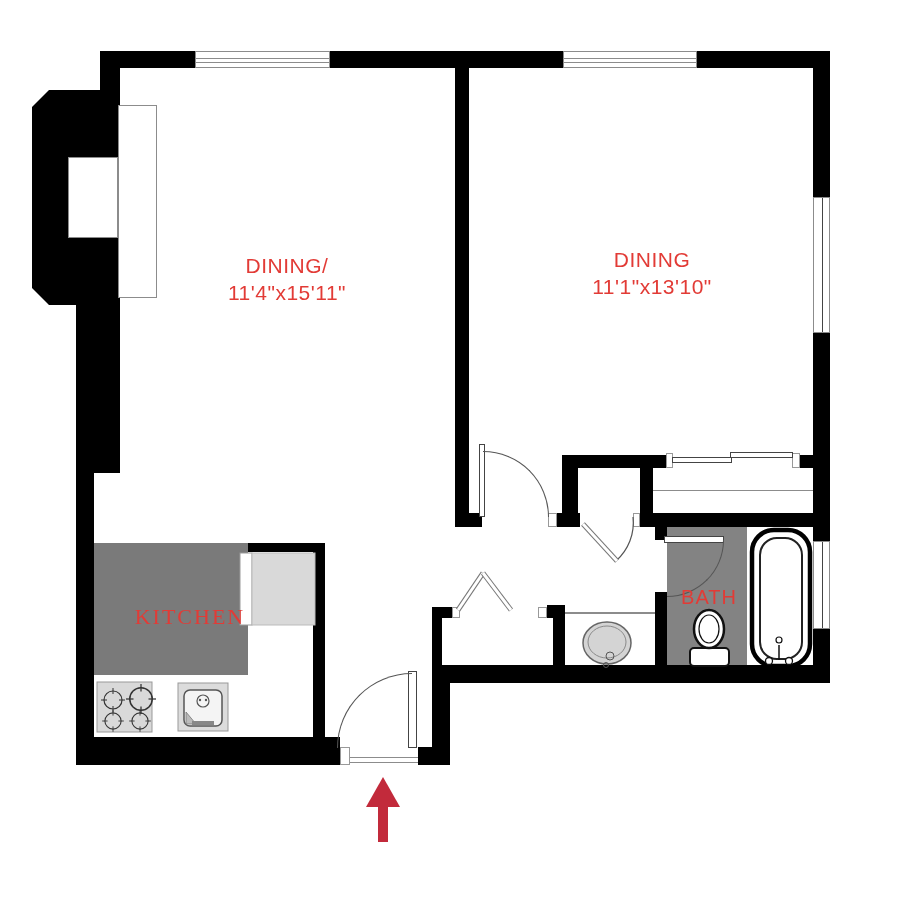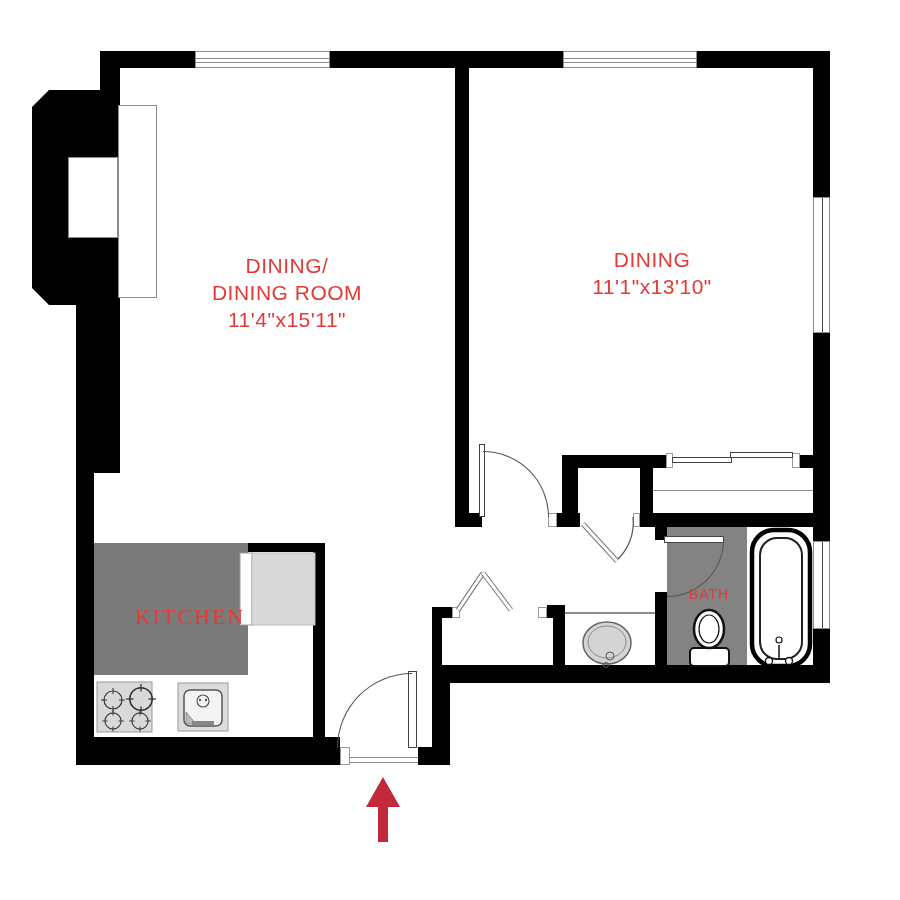--- a/index.html
+++ b/index.html
@@ -13,21 +13,21 @@
   .winV{position:absolute;background:#fff;border:1px solid #8c8c8c;box-sizing:border-box;}
   .winV .bar{position:absolute;top:0;bottom:0;width:1px;background:#444;}
   .post{position:absolute;background:#fff;border:1px solid #999;box-sizing:border-box;}
   .leaf{position:absolute;background:#fff;border:1px solid #444;box-sizing:border-box;}
   .gline{position:absolute;background:#8c8c8c;}
   .whitebox{position:absolute;background:#fff;border:1px solid #8c8c8c;box-sizing:border-box;}
   .chamfer{position:absolute;background:#fff;transform:rotate(45deg);}
   .lbl{position:absolute;color:var(--label_red,#e23b36);text-align:center;}
   .lbl-main{font-size:21px;line-height:27px;letter-spacing:0.5px;}
   .lbl-kitchen{font-size:22px;letter-spacing:2px;}
-  .lbl-bath{font-size:14px;letter-spacing:1px;}
+  .lbl-bath{font-size:20px;letter-spacing:1px;}
   .arc{position:absolute;box-sizing:border-box;}
   #fixtures{position:absolute;left:0;top:0;pointer-events:none;}
   .arrow-head{position:absolute;width:0;height:0;
      border-left:17px solid transparent;border-right:17px solid transparent;
      border-bottom:30px solid var(--arrow_red,#c22a3b);}
   .arrow-shaft{position:absolute;background:var(--arrow_red,#c22a3b);}
 </style>
 </head>
 <body>
 
@@ -173,21 +173,20 @@
       <rect x="760" y="538" width="42" height="121" rx="17" fill="none" stroke="#222" stroke-width="2"></rect>
       <circle cx="769" cy="661" r="3.5" fill="#fff" stroke="#111" stroke-width="1.3"></circle>
       <circle cx="789" cy="661" r="3.5" fill="#fff" stroke="#111" stroke-width="1.3"></circle>
       <circle cx="779" cy="640" r="3" fill="none" stroke="#111" stroke-width="1.2"></circle>
       <line x1="779" y1="645" x2="779" y2="660" stroke="#111" stroke-width="1.5"></line>
     </g>
   </svg>
 
   <div class="lbl lbl-main" style="left:177px;top:252px;width:220px;">
     <div>DINING/</div>
-    <div>DINING ROOM</div>
     <div>11'4"x15'11"</div>
   </div>
 
   <div class="lbl lbl-main" style="left:542px;top:246px;width:220px;">
     <div>DINING</div>
     <div>11'1"x13'10"</div>
   </div>
 
   <div class="lbl lbl-kitchen" style="left:134px;top:604px;width:112px;font-family:Liberation Serif, serif;">
     <span>KITCHEN</span>

